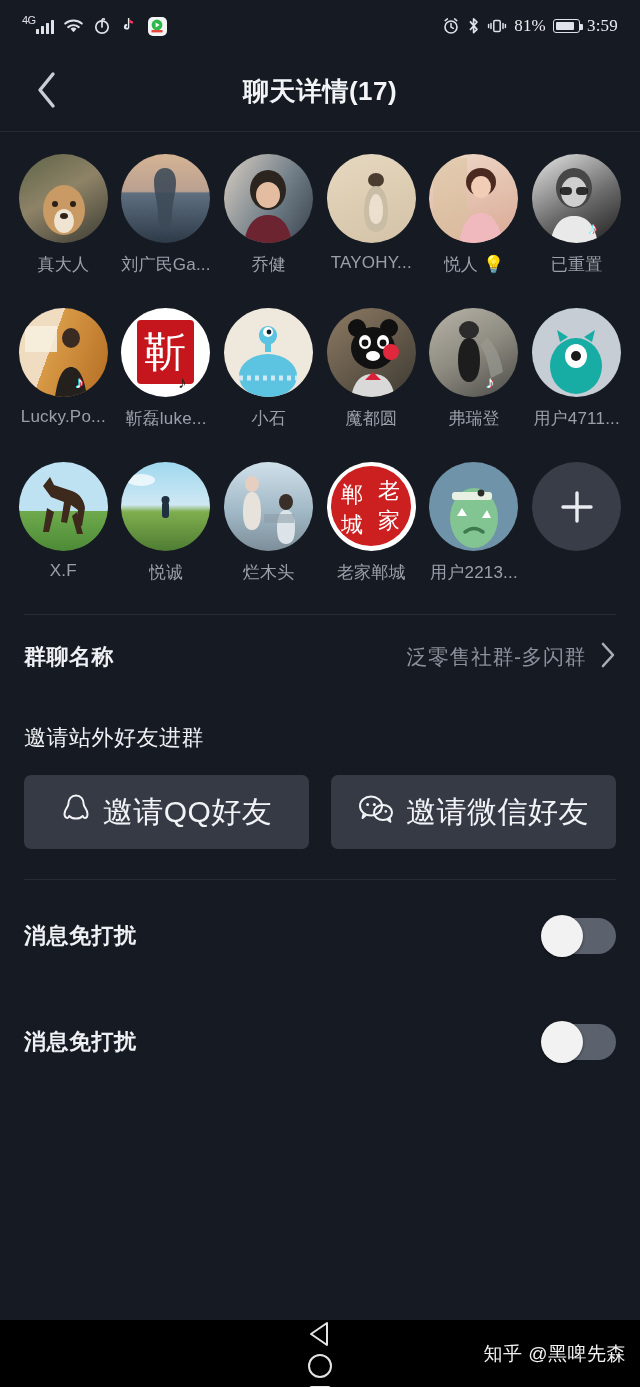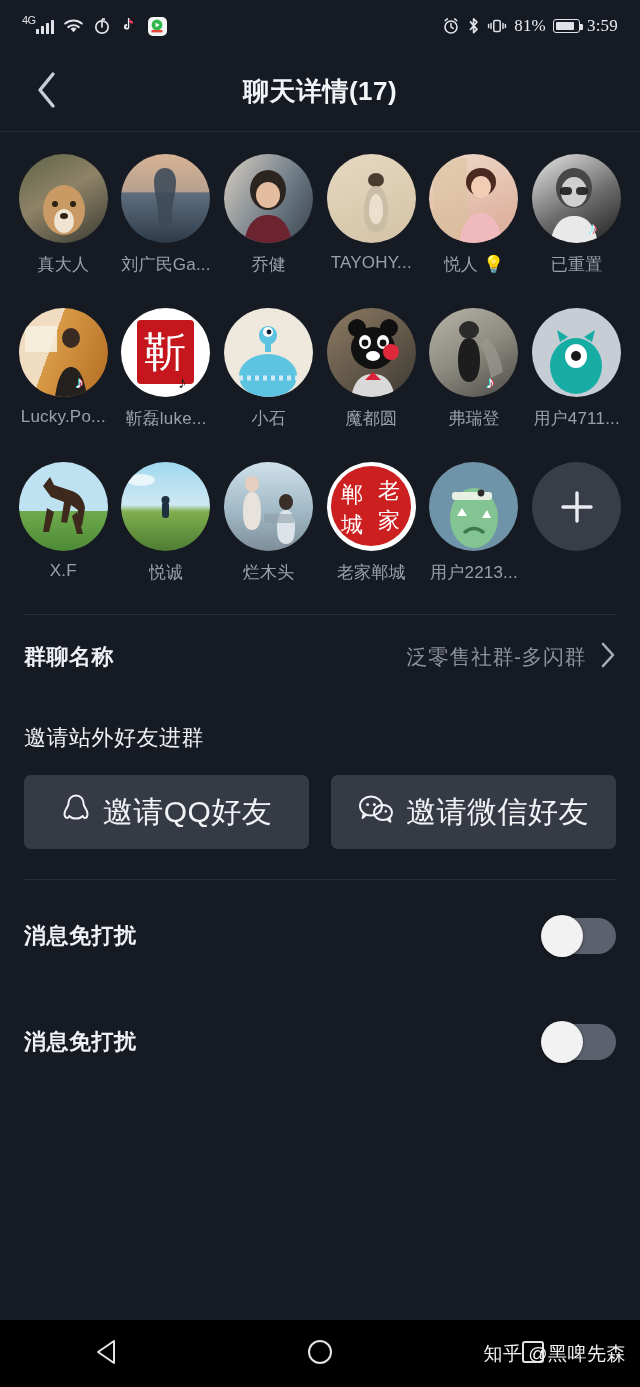--- a/index.html
+++ b/index.html
@@ -100,21 +100,21 @@
   }
   .toggle .knob {
     position:absolute; top:-3px; left:-3px;
     width:42px;height:42px;border-radius:50%;
     background:#f2f2f2; box-shadow:0 1px 3px rgba(0,0,0,.45);
   }
 
   
   .navbar {
     position:absolute; left:0; bottom:0; width:100%; height:67px;
-    background:#000; display:flex; align-items:center;
+    background:#000; display:flex; align-items:center;flex-direction:column;
   }
   .nav-ic { flex:1; display:flex; align-items:center; justify-content:center; }
   .watermark {
     position:absolute; right:14px; top:50%; transform:translateY(-50%);
     font-size:19px; color:#f2f2f2; letter-spacing:.5px;
   }
 
   .spacer-24 { height:24px; }
   .spacer-30 { height:30px; }
 </style>

